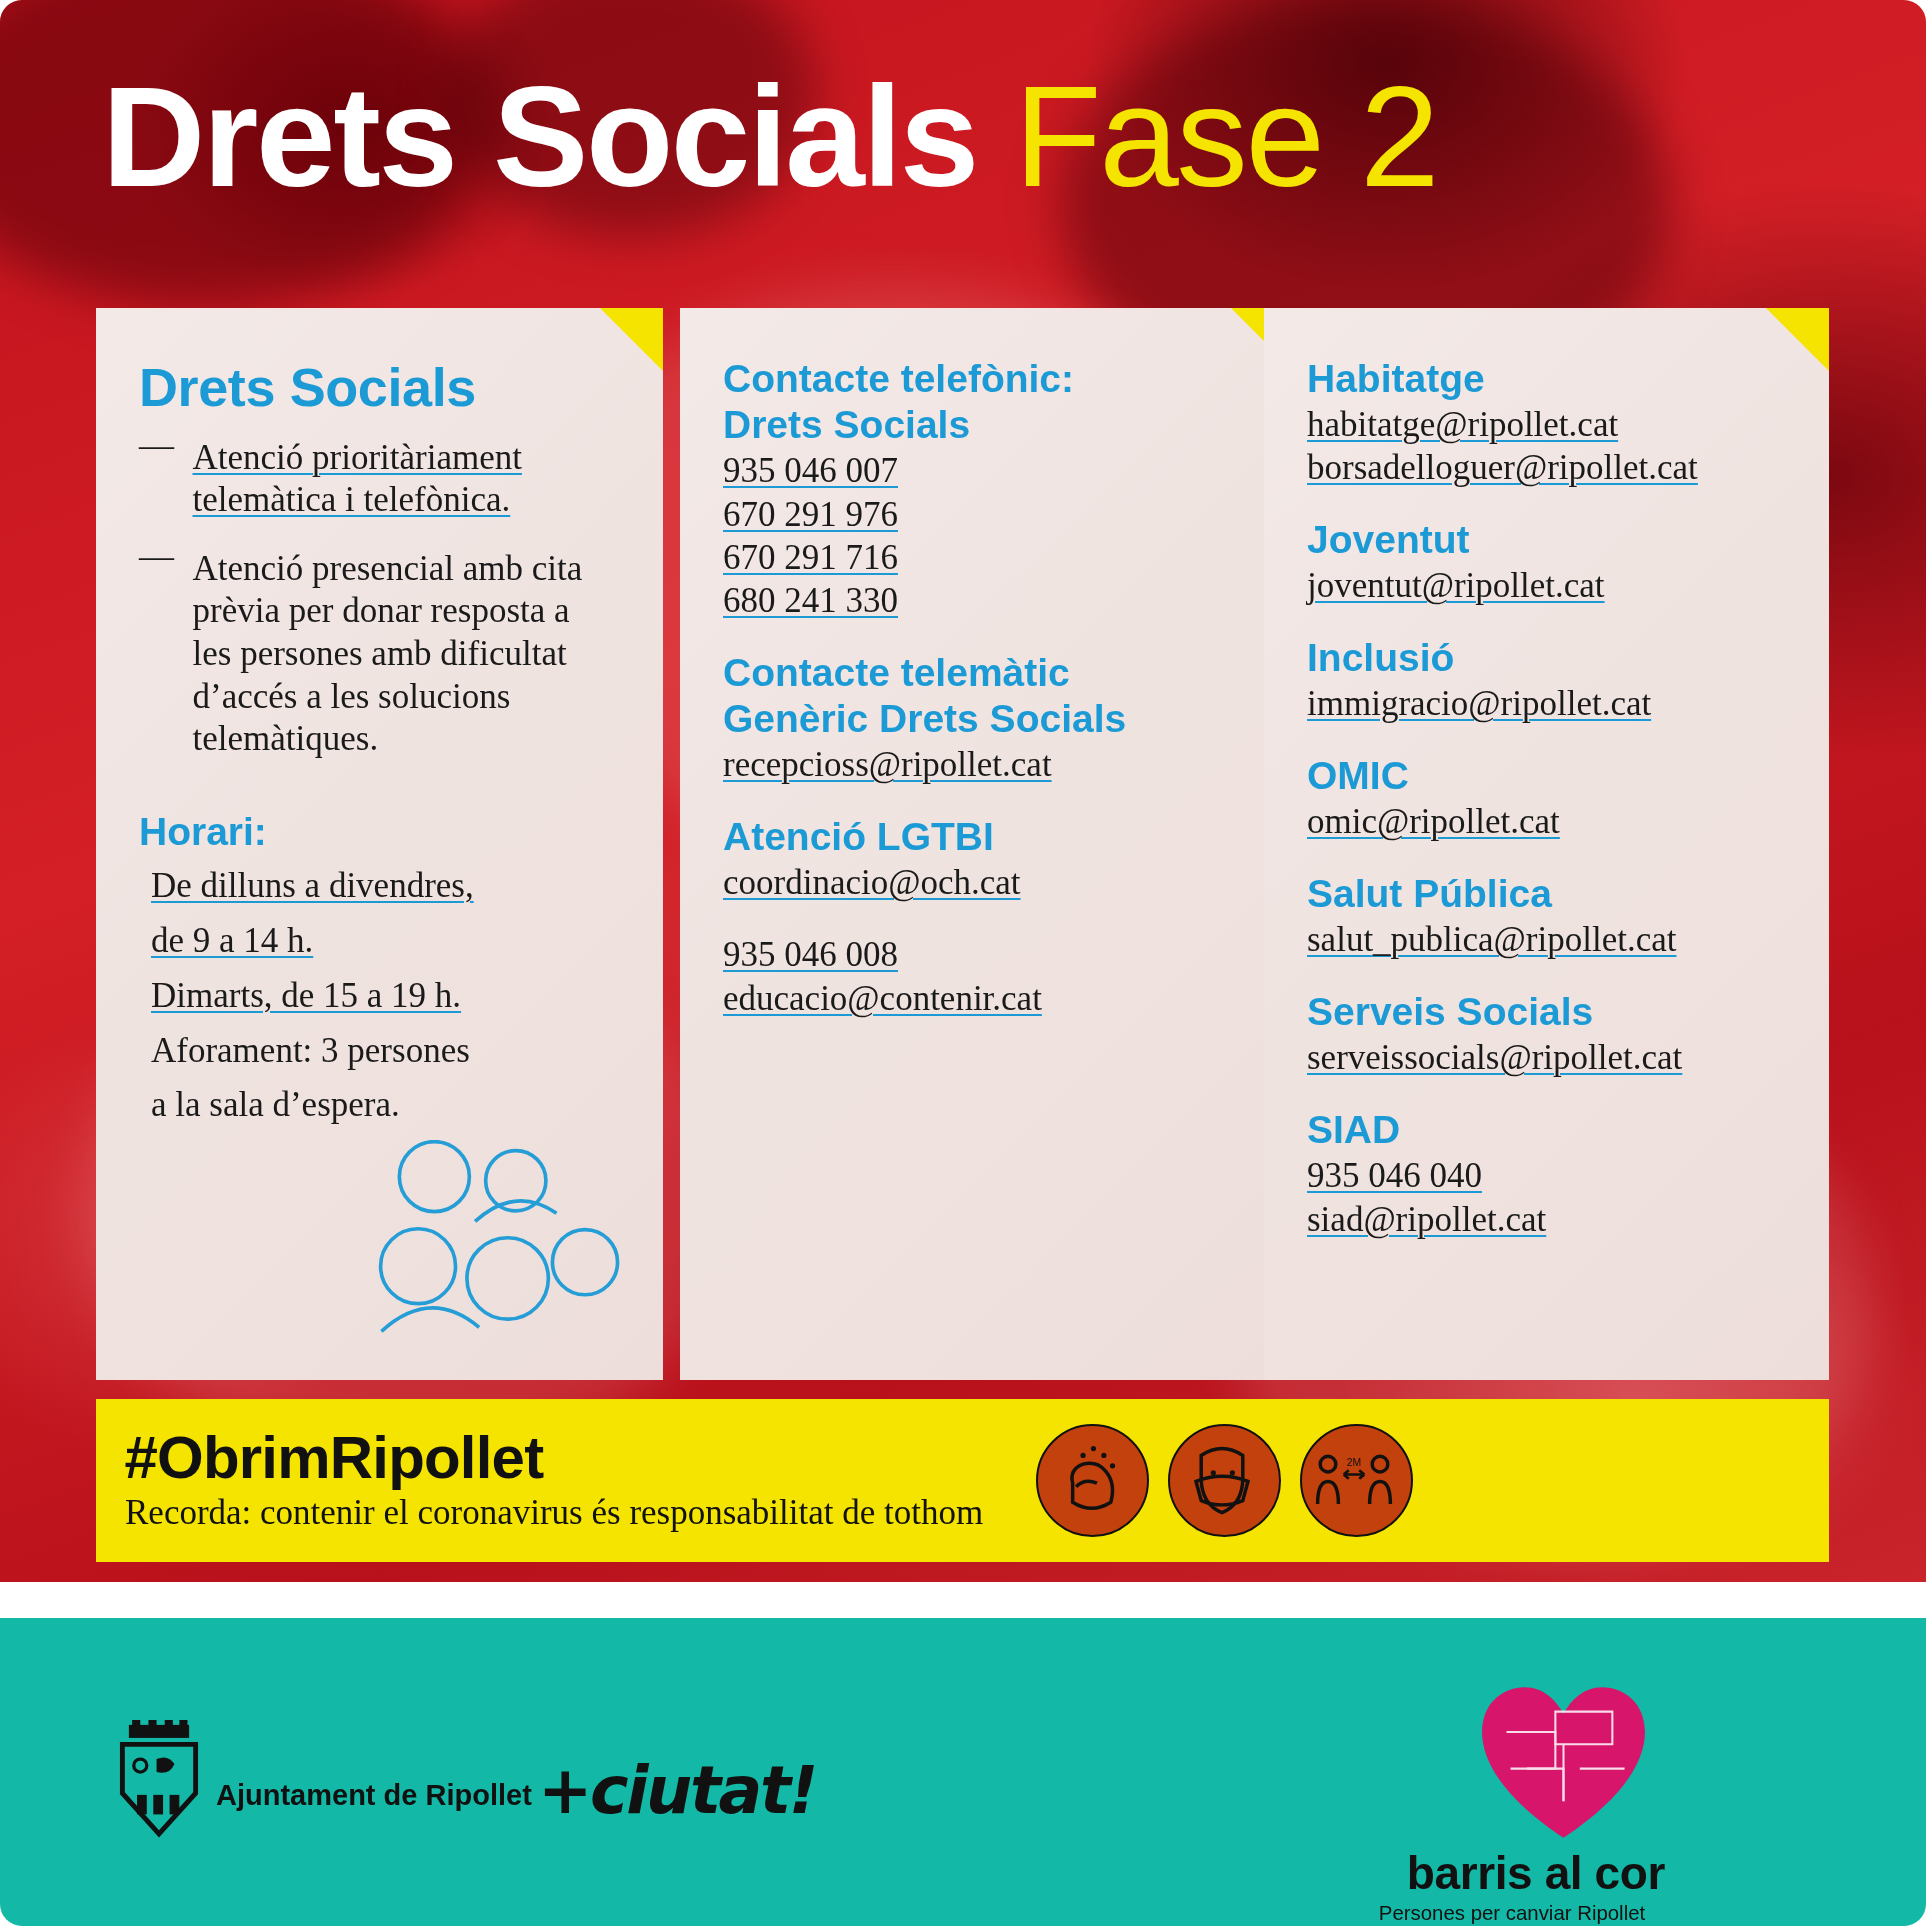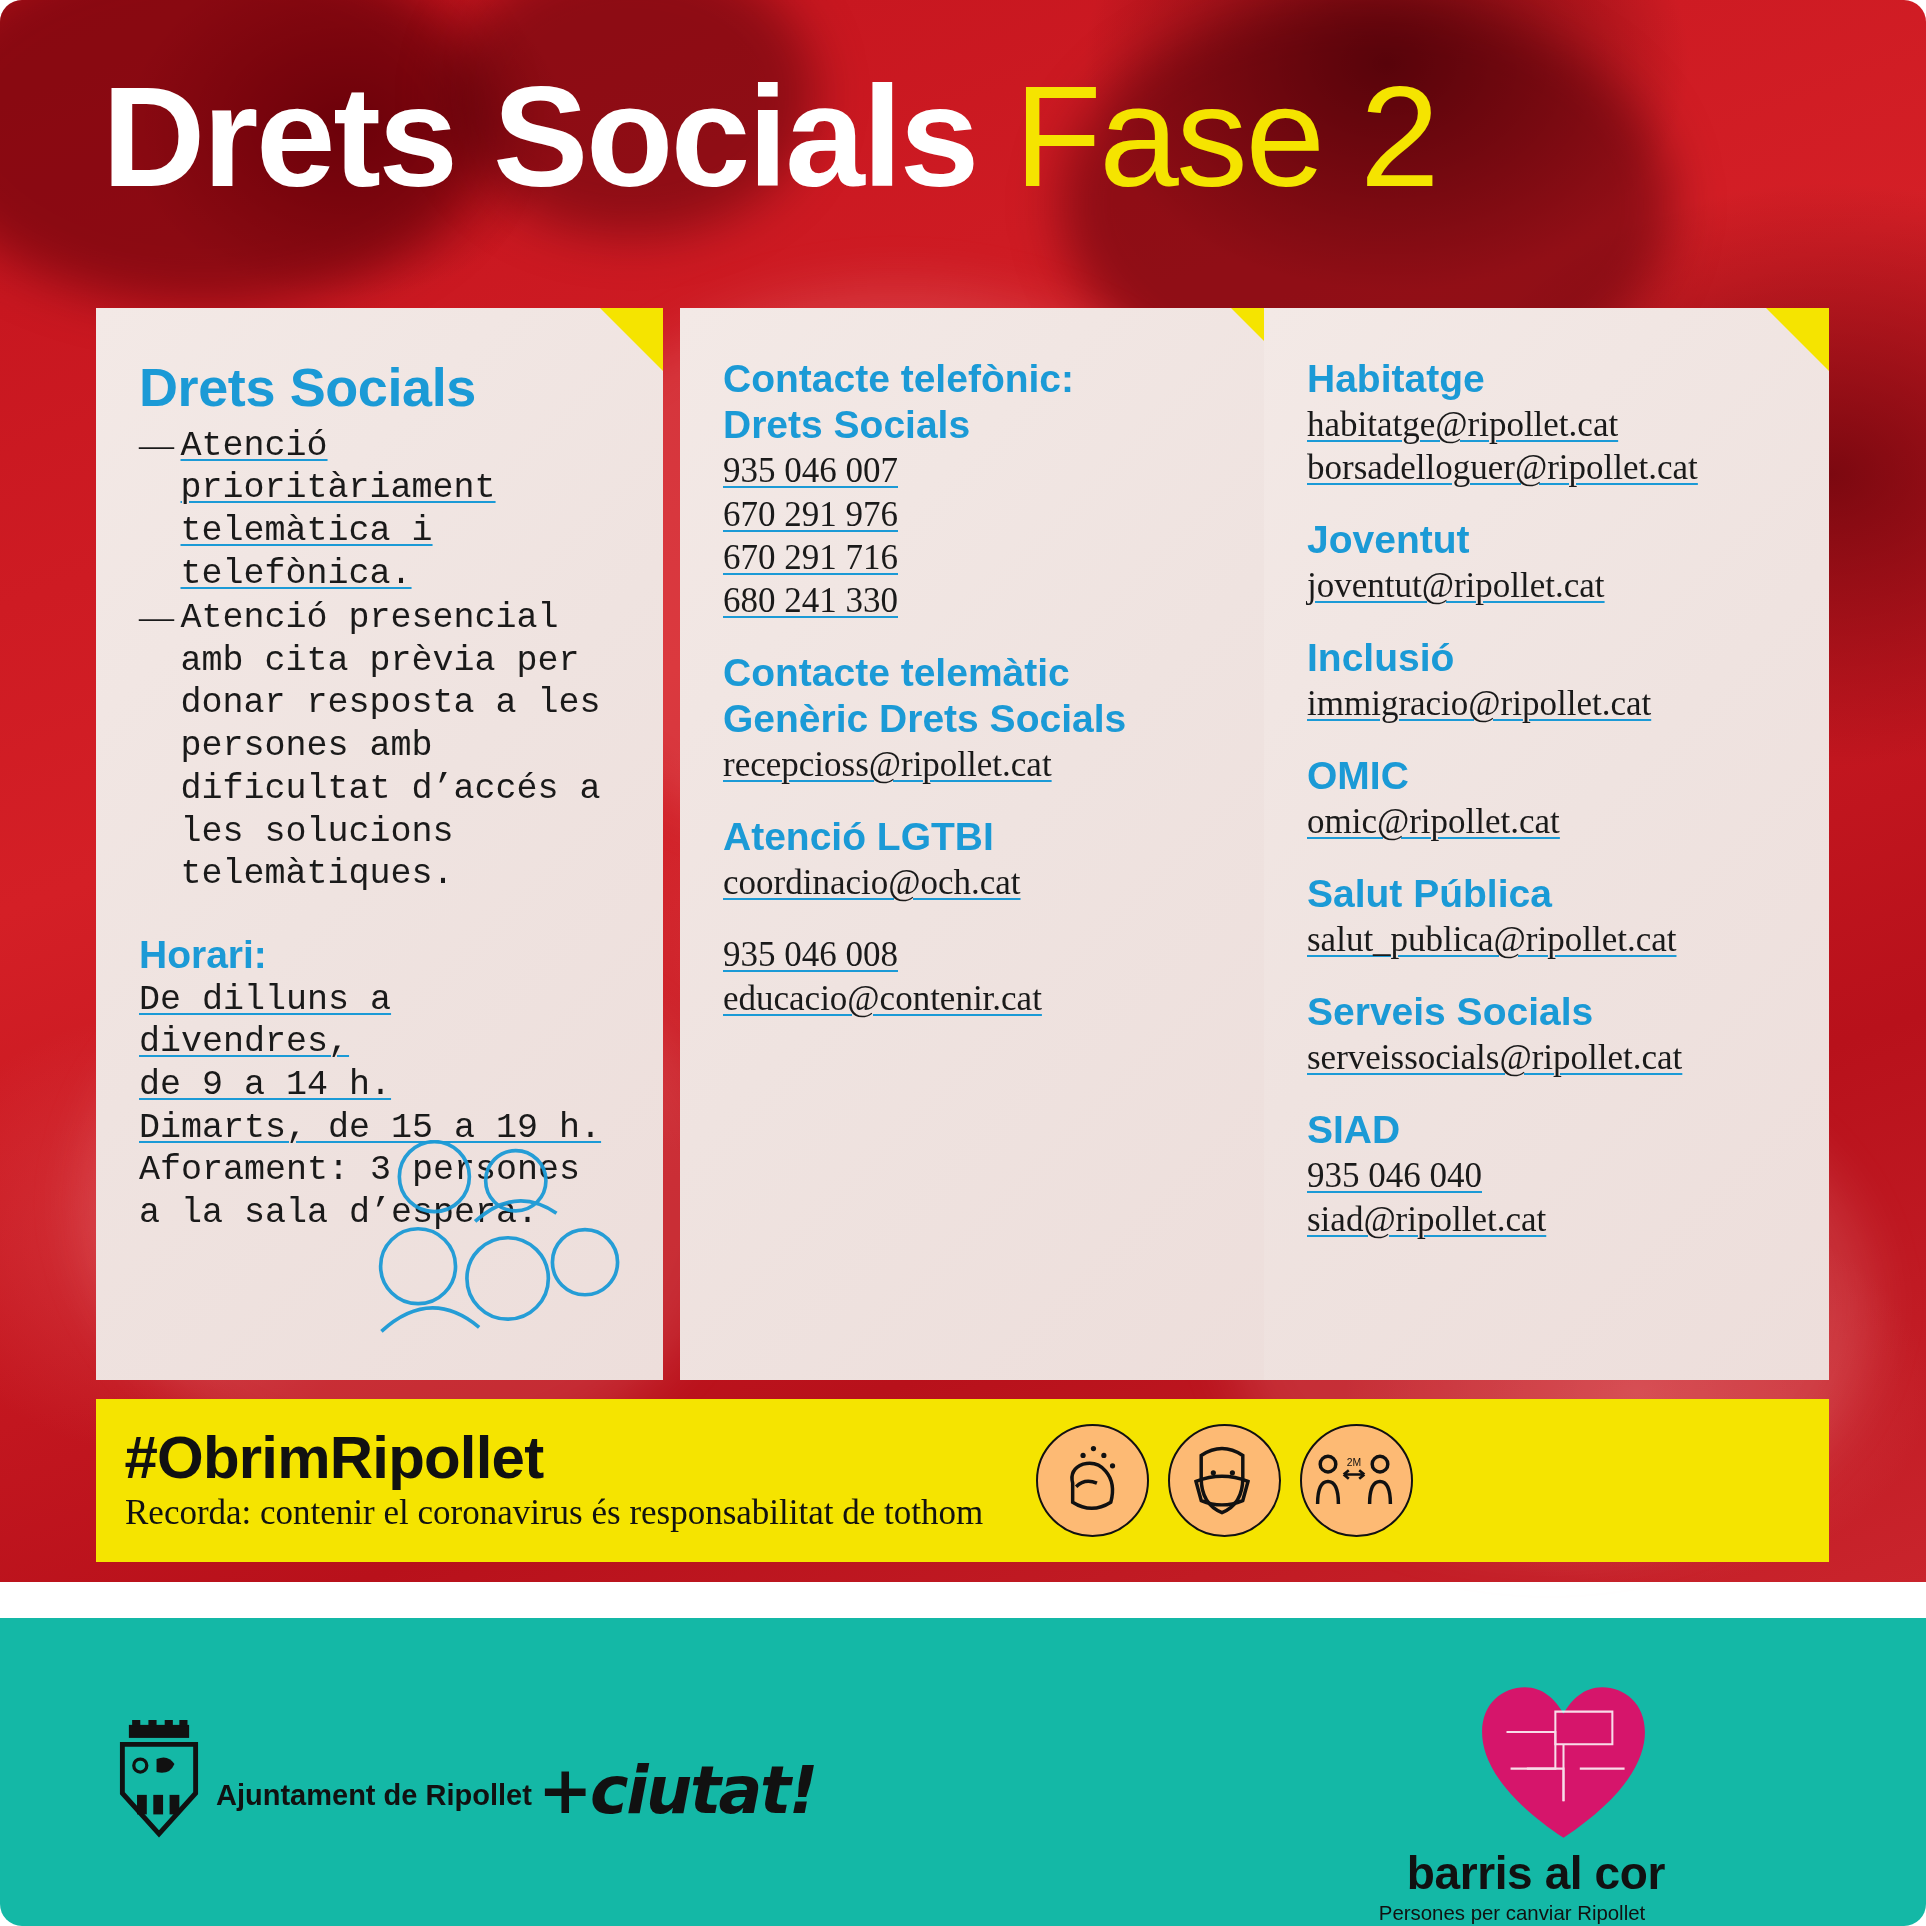--- a/index.html
+++ b/index.html
@@ -65,22 +65,22 @@
   
   .people{position:absolute;right:37px;bottom:12.2px;width:253px;height:228px;opacity:.95;}
 
   
   .h-blue{
     color:#1b9ad6;font-weight:bold;font-size:39px;line-height:1.12;
     margin:0 0 2.4px 0;
   }
   .h-blue.big{font-size:54px;margin-bottom:7.3px;letter-spacing:-0.4px;}
   .body-txt{
-    color:#1a1a1a;font-size:35px;line-height:1.22;margin:0;
-    font-family:Liberation Mono, monospace;
+    color:#1a1a1a;font-size:35px;line-height:1.22;margin:12px;
+    font-family:Liberation Serif, serif;
   }
   .u{ text-decoration:underline; text-decoration-color:#1b9ad6; text-decoration-thickness:2px; text-underline-offset:4.1px;}
   .lnk{
     color:#1a1a1a;font-size:35px;line-height:1.24;margin:0;
     text-decoration:underline;text-decoration-color:#1b9ad6;
     text-decoration-thickness:2px;text-underline-offset:4.1px;
     font-family:"Liberation Serif", serif;
     word-break:break-word;
   }
   .blk{margin-bottom:28.5px;}
@@ -96,21 +96,21 @@
   .hashtag{
     position:absolute;left:28.5px;top:24px;
     font-size:60px;font-weight:bold;color:#111;letter-spacing:-0.8px;
   }
   .recorda{
     position:absolute;left:29px;top:94px;
     font-size:35px;color:#111;
     font-family:"Liberation Serif", serif;
   }
   .icons{position:absolute;right:416px;top:25px;display:flex;gap:19px;}
-  .ic{width:109px;height:109px;border-radius:50%;border:2.9px solid #111;background:#fdba74;position:relative;}
+  .ic{width:109px;height:109px;border-radius:50%;border:2.9px solid #111;background:#c2410c;position:relative;}
 
   
   .footer{position:absolute;left:0;top:1618px;width:1926px;height:344px;background:#14b8a6;}
   .ajlogo{position:absolute;left:114px;top:102px;width:90px;height:118px;}
   .ajtext{position:absolute;left:216px;top:161px;font-size:29px;font-weight:bold;color:#111;}
   .mesciutat{position:absolute;left:538px;top:135px;font-size:65px;font-weight:bold;font-style:italic;color:#111;font-family:"DejaVu Sans", sans-serif;letter-spacing:-2.4px;}
   .heart{position:absolute;right:277px;top:65px;width:171px;height:159px;}
   .barris{position:absolute;right:261px;top:228px;text-align:left;}
   .barris .b-main{font-size:46px;font-weight:bold;color:#111;letter-spacing:-0.4px;margin-left:28px;}
   .barris .b-sub{font-size:20.4px;color:#111;margin-top:1.6px;}

